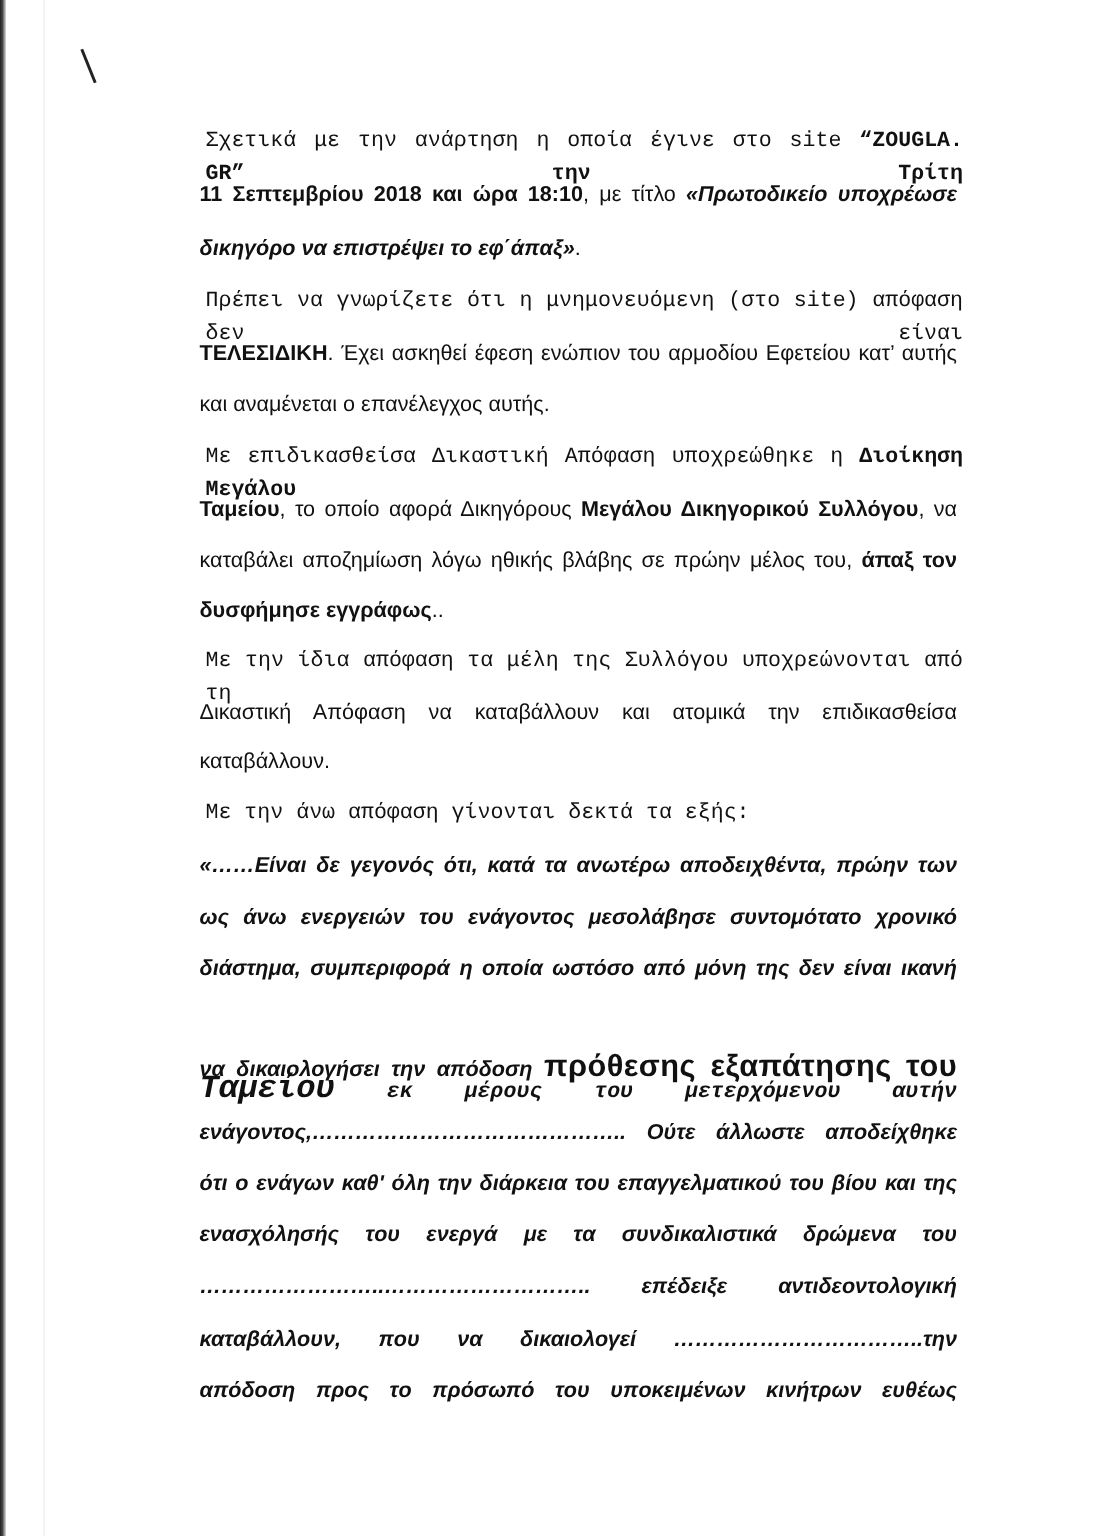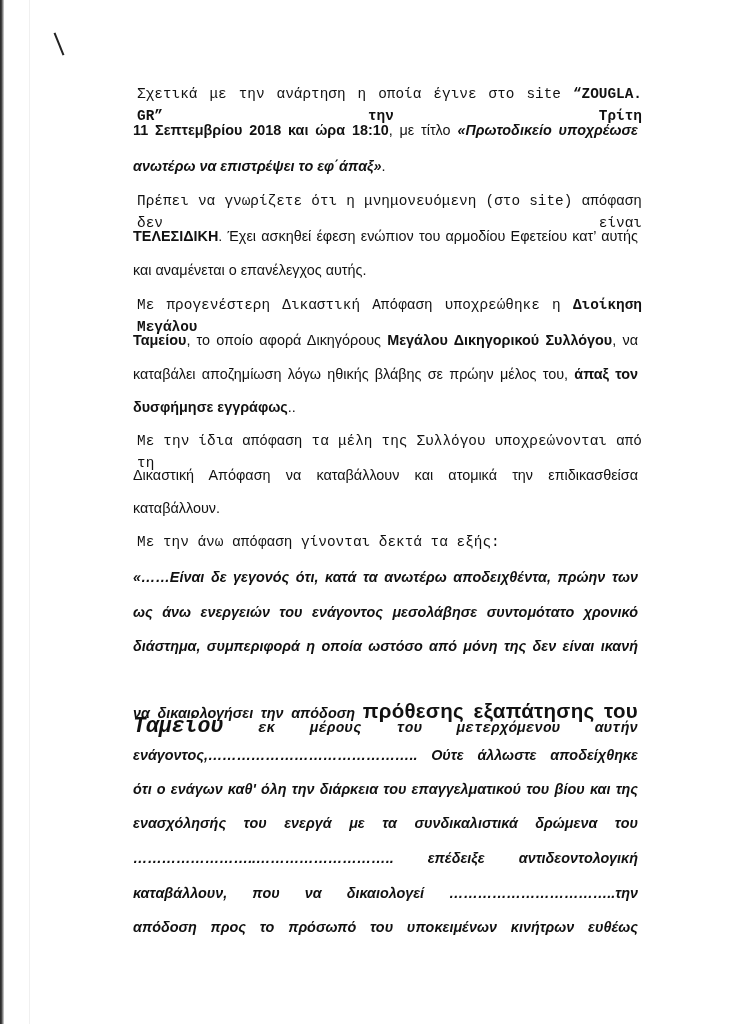--- a/index.html
+++ b/index.html
@@ -45,35 +45,35 @@
 
 <div class="page">
 
   <div class="line just indent" style="top:83px">
     <span>Σχετικά με την ανάρτηση η οποία έγινε στο site </span><span class="b">“ZOUGLA. GR” την Τρίτη</span>
   </div>
   <div class="line just" style="top:119px">
     <span class="b">11 Σεπτεμβρίου 2018 και ώρα 18:10</span><span>, με τίτλο </span><span class="bi">«Πρωτοδικείο υποχρέωσε</span>
   </div>
   <div class="line" style="top:155px">
-    <span class="bi">ανωτέρω να επιστρέψει το εφ΄άπαξ»</span><span>.</span>
+    <span class="bi">δικηγόρο να επιστρέψει το εφ΄άπαξ»</span><span>.</span>
   </div>
 
   <div class="line just indent" style="top:190px">
     <span>Πρέπει να γνωρίζετε ότι η μνημονευόμενη (στο site) απόφαση δεν είναι</span>
   </div>
   <div class="line just" style="top:225px">
     <span class="b">ΤΕΛΕΣΙΔΙΚΗ</span><span>. Έχει ασκηθεί έφεση ενώπιον του αρμοδίου Εφετείου κατ’ αυτής</span>
   </div>
   <div class="line" style="top:259px">
     <span>και αναμένεται ο επανέλεγχος αυτής.</span>
   </div>
 
   <div class="line just indent" style="top:294px">
-    <span>Με προγενέστερη Δικαστική Απόφαση υποχρεώθηκε η </span><span class="b">Διοίκηση Μεγάλου</span>
+    <span>Με επιδικασθείσα Δικαστική Απόφαση υποχρεώθηκε η </span><span class="b">Διοίκηση Μεγάλου</span>
   </div>
   <div class="line just" style="top:329px">
     <span class="b">Ταμείου</span><span>, το οποίο αφορά Δικηγόρους </span><span class="b">Μεγάλου Δικηγορικού Συλλόγου</span><span>, να</span>
   </div>
   <div class="line just" style="top:363px">
     <span>καταβάλει αποζημίωση λόγω ηθικής βλάβης σε πρώην μέλος του, </span><span class="b">άπαξ τον</span>
   </div>
   <div class="line" style="top:396px">
     <span class="b">δυσφήμησε εγγράφως</span><span>..</span>
   </div>

